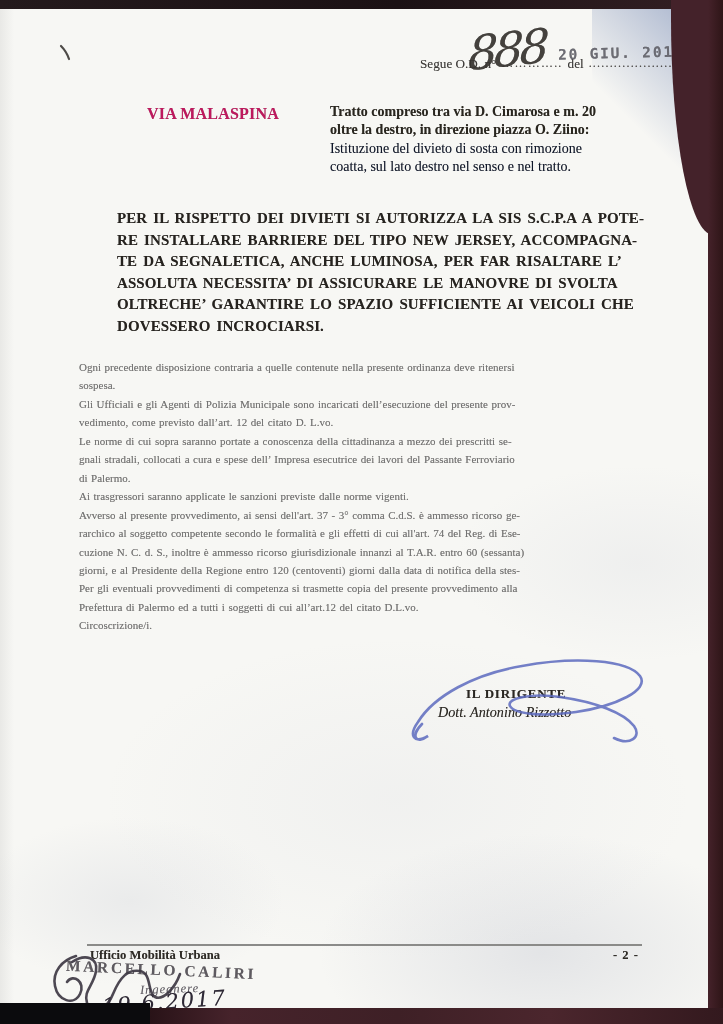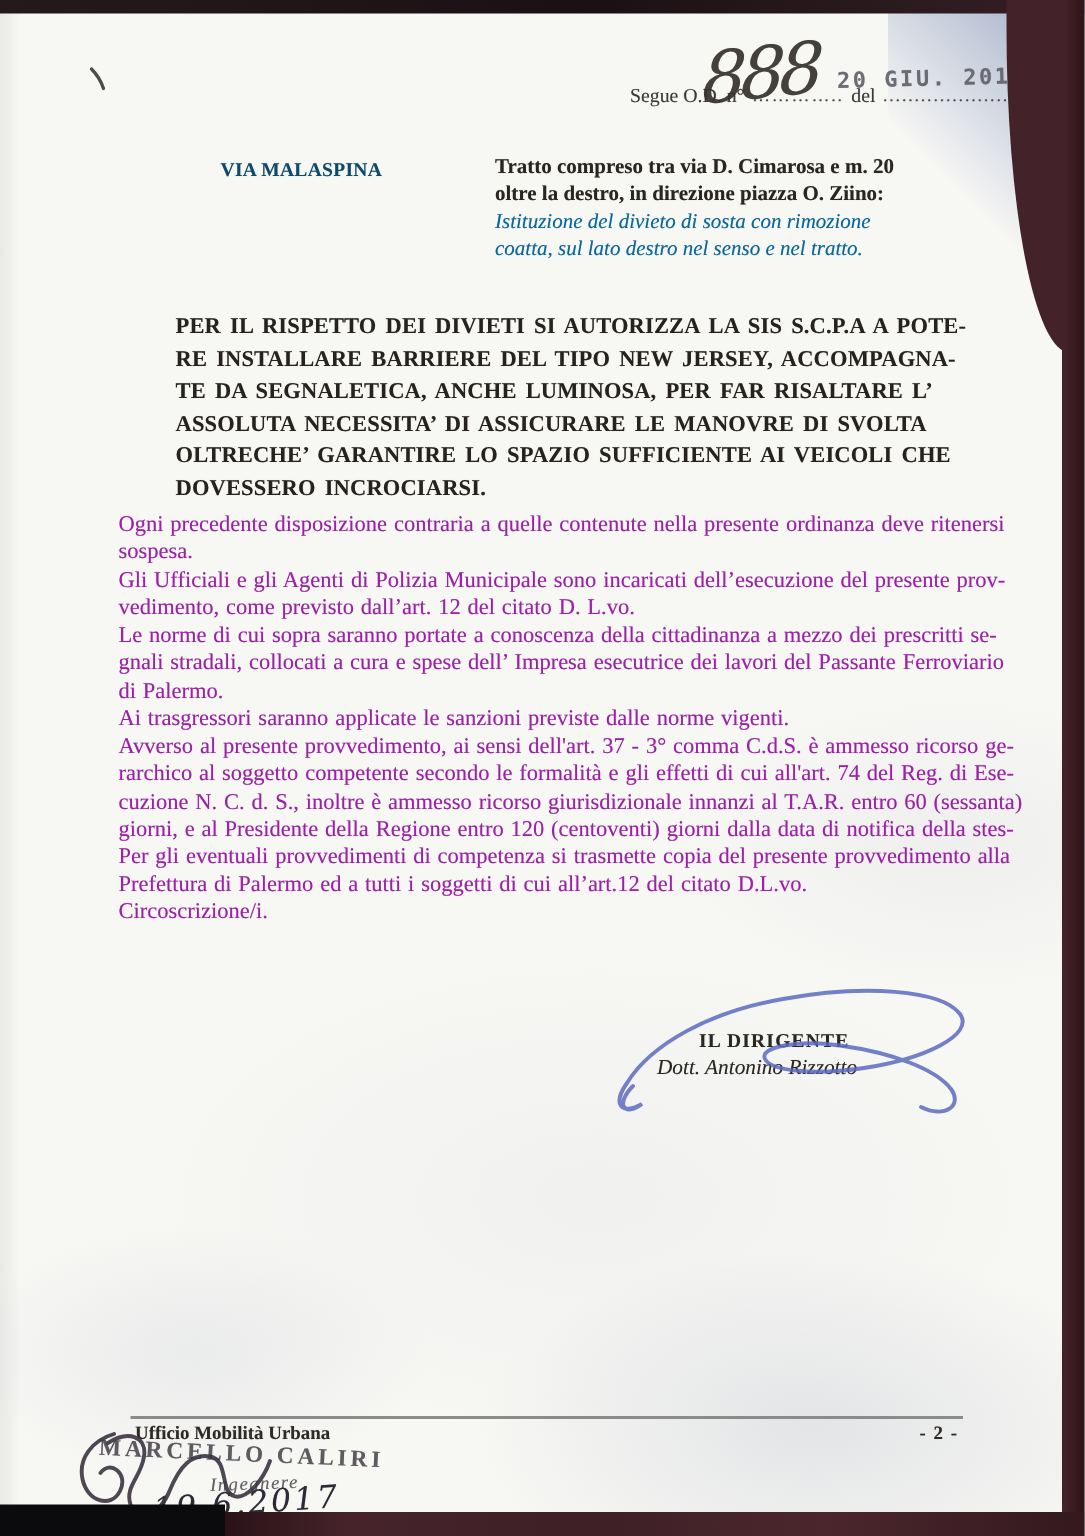--- a/index.html
+++ b/index.html
@@ -30,27 +30,27 @@
   .nowrap{white-space:nowrap;}
   .tline{white-space:nowrap;}
   #doc{position:absolute;inset:0;z-index:2;text-shadow:0 0 .5px rgba(40,35,30,.35);}
   #segue-row{left:420px;top:56px;display:flex;align-items:flex-end;gap:5px;
     font-size:13.2px;color:#3c3a38;}
   .dots{font-size:12px;letter-spacing:1.2px;color:#4c4a48;padding-bottom:1px;}
   #od-number{left:468px;top:22px;font-family:"DejaVu Serif",serif;font-style:italic;
     font-size:47px;letter-spacing:-4px;transform:rotate(-6deg) skewX(-8deg);opacity:.92;}
   #date-stamp{left:558px;top:45px;font-family:"DejaVu Sans Mono",monospace;font-weight:bold;
     font-size:14.5px;letter-spacing:1.8px;color:#62626a;transform:rotate(-1.5deg);opacity:.92;}
-  #street-name{left:147px;top:105px;font-weight:bold;font-size:13px;color:#0c4a6e;letter-spacing:.2px;}
+  #street-name{left:147px;top:105px;font-weight:bold;font-size:16px;color:#be185d;letter-spacing:.2px;}
   #street-col{left:330px;top:103px;font-size:14px;line-height:18.4px;}
   #street-col .bold-part{font-weight:bold;color:#29261f;}
-  #street-col .reg-part{color:#0369a1;font-style:italic;}
+  #street-col .reg-part{color:#0f172a;}
   #authorization{left:117px;top:208px;font-weight:bold;font-size:15px;line-height:21.6px;
     color:#26231f;word-spacing:2.2px;letter-spacing:.1px;}
-  #body-text{left:79px;top:341px;font-size:15px;line-height:18.45px;color:#a21caf;word-spacing:.8px;}
+  #body-text{left:79px;top:358px;font-size:11px;line-height:18.45px;color:#737373;word-spacing:.8px;}
   #sig-title{left:466px;top:686px;font-weight:bold;font-size:13px;letter-spacing:.8px;color:#2a2722;}
   #sig-name{left:438px;top:704px;font-weight:normal;font-style:italic;font-size:14.2px;color:#2a2722;}
   #blue-signature{left:408px;top:650px;width:300px;height:100px;}
   #ink-mark{left:58px;top:44px;width:16px;height:18px;}
   #footer-rule{left:87px;top:944px;width:555px;height:2px;background:#8b8b89;}
   #footer-office{left:90px;top:948px;font-weight:bold;font-size:12.6px;color:#2e2b26;}
   #page-number{left:613px;top:948px;font-weight:bold;font-size:12.6px;color:#2e2b26;letter-spacing:1px;}
   #stamp-name{left:66px;top:961px;font-weight:bold;font-size:15.5px;letter-spacing:2.6px;
     color:#49454c;transform:rotate(2.5deeg);transform:rotate(2.5deg);opacity:.88;}
   #stamp-role{left:140px;top:982px;font-style:italic;font-size:12.5px;letter-spacing:1px;

